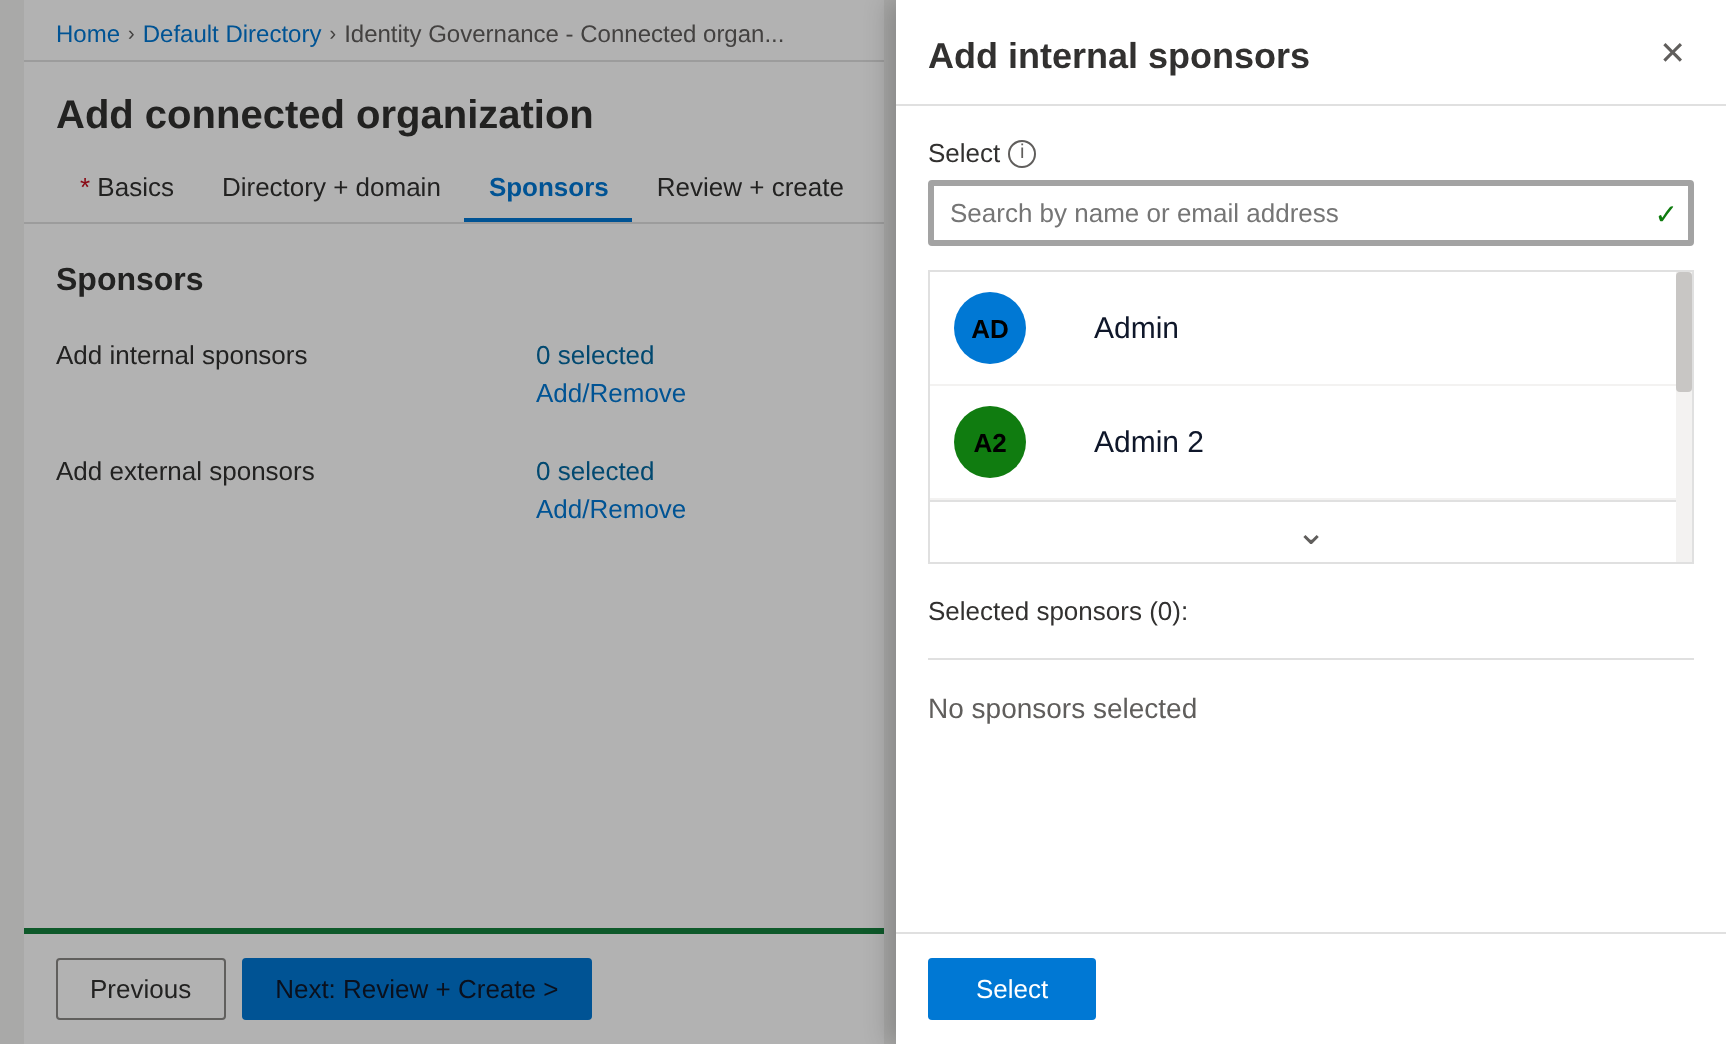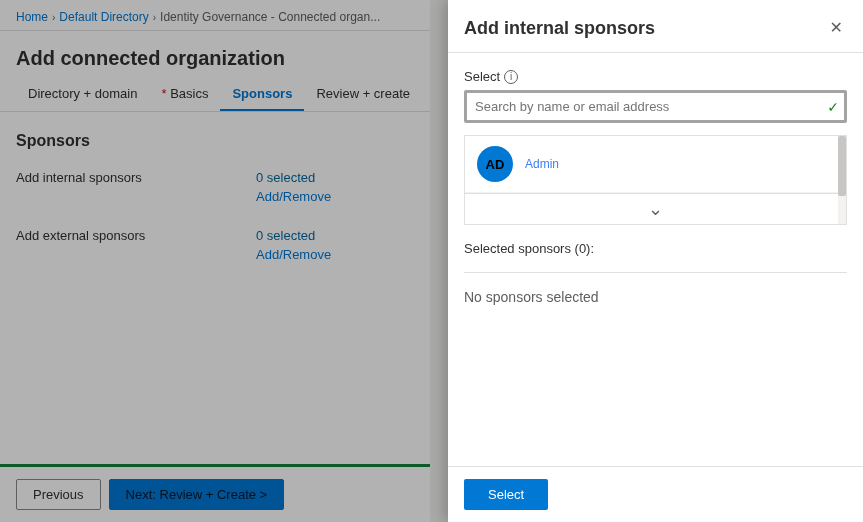--- a/index.html
+++ b/index.html
@@ -12,21 +12,21 @@
       overflow: hidden;
       position: relative;
     }
 
     
     .main-page {
       background: #fff;
       width: 430px;
       height: 522px;
       position: absolute;
-      left: 0; top: 0;
+      left: 12px; top: 0;
       display: flex;
       flex-direction: column;
     }
 
     .breadcrumb {
       display: flex;
       align-items: center;
       padding: 10px 16px 6px;
       font-size: 12px;
       color: #605e5c;
@@ -269,22 +269,23 @@
       font-size: 13px;
       font-weight: 600;
       color: #000000;
       flex-shrink: 0;
     }
 
     .avatar-ad { background: #0078d4; }
     .avatar-a2 { background: #107c10; }
 
     .user-name {
-      font-size: 12px;
-      color: #3b82f6;
+      font-size: 15px;
+      color: #0f172a;
+      margin-left: 22px;
     }
 
     .more-indicator {
       display: flex;
       justify-content: center;
       padding: 4px;
       color: #605e5c;
       font-size: 18px;
       border-top: 1px solid #e0e0e0;
     }
@@ -361,25 +362,25 @@
     <a href="#">Home</a>
     <span class="sep">›</span>
     <a href="#">Default Directory</a>
     <span class="sep">›</span>
     <span>Identity Governance - Connected organ...</span>
   </div>
 
   <div class="page-title">Add connected organization</div>
 
   <div class="tabs">
+    <div class="tab required">
+      <span>Basics</span>
+    </div>
     <div class="tab">
       <span>Directory + domain</span>
-    </div>
-    <div class="tab required">
-      <span>Basics</span>
     </div>
     <div class="tab active">
       <span>Sponsors</span>
     </div>
     <div class="tab">
       <span>Review + create</span>
     </div>
   </div>
 
   <div class="content">
@@ -427,20 +428,24 @@
     <div class="search-box">
       <input type="text" class="search-input" placeholder="Search by name or email address" style="">
       <span class="search-check">✓</span>
     </div>
 
     <div class="list-wrapper">
       <div class="list-inner">
         <div class="user-item">
           <div class="avatar avatar-ad">AD</div>
           <span class="user-name">Admin</span>
+        </div>
+        <div class="user-item">
+          <div class="avatar avatar-a2">A2</div>
+          <span class="user-name">Admin 2</span>
         </div>
         <div class="more-indicator">
           <span>⌄</span>
         </div>
       </div>
       <div class="scrollbar-track">
         <div class="scrollbar-thumb"></div>
       </div>
     </div>
 

